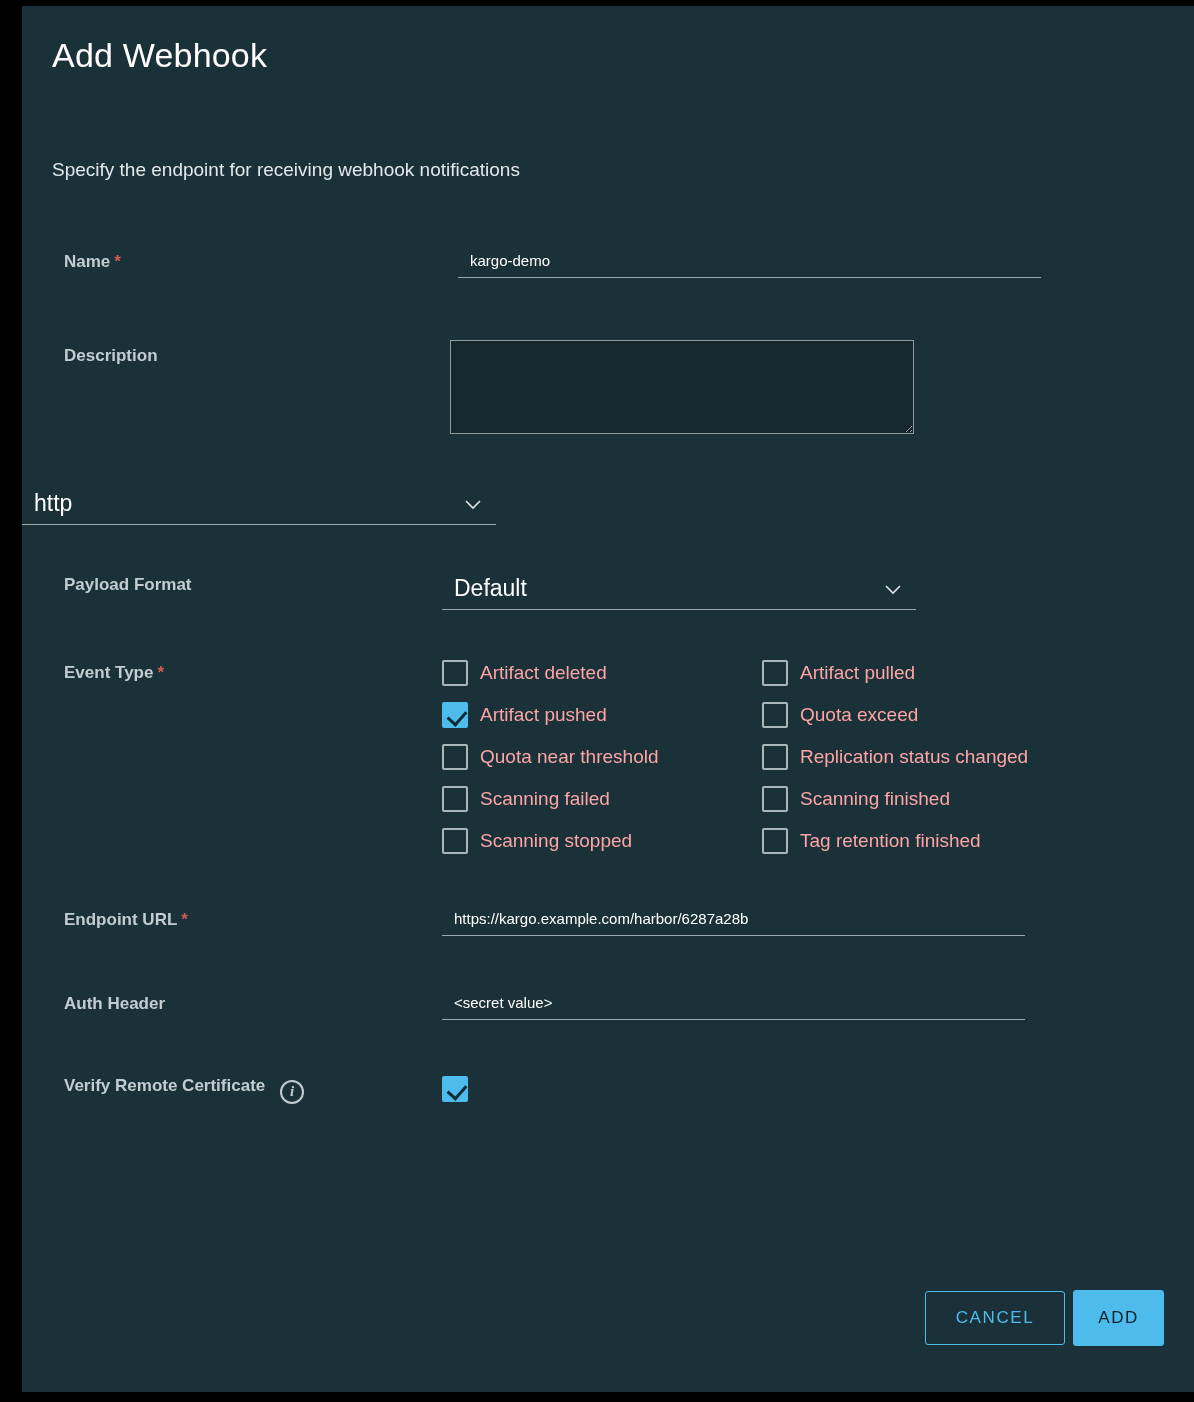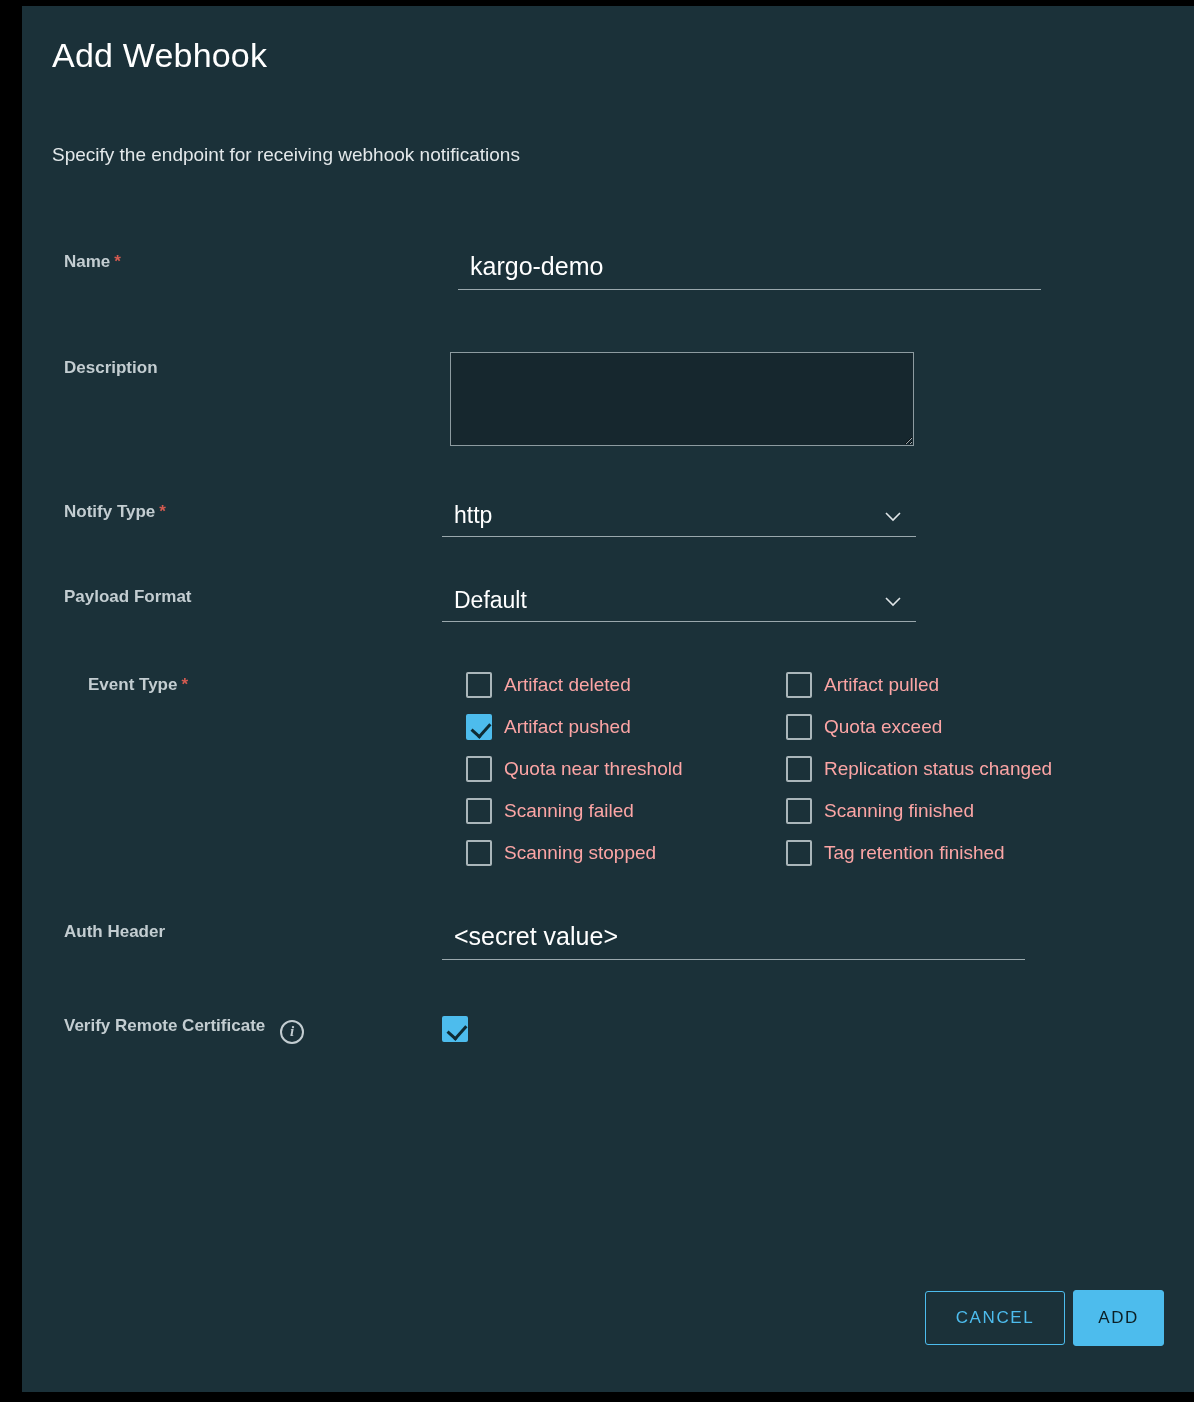--- a/index.html
+++ b/index.html
@@ -28,21 +28,21 @@
     left: 30px;
     top: 30px;
     font-size: 34px;
     font-weight: 300;
     color: #ffffff;
     letter-spacing: 0.2px;
   }
   .subtitle {
     position: absolute;
     left: 30px;
-    top: 138px;
+    top: 153px;
     font-size: 19px;
     font-weight: 400;
     color: #e3e8ea;
   }
   .form {
     position: absolute;
     left: 0;
     top: 246px;
     width: 100%;
   }
@@ -65,21 +65,21 @@
     margin-left: 4px;
   }
   .ctrl { flex: 1; }
 
   input.txt {
     background: transparent;
     border: none;
     border-bottom: 1px solid #9aa8ad;
     color: #ffffff;
     font-family: "Liberation Sans", sans-serif;
-    font-size: 25px;
+    font-size: 15px;
     font-weight: 400;
     padding: 0 0 8px 12px;
     outline: none;
     width: 583px;
     display: block;
   }
   textarea.ta {
     background: #16272e;
     border: 1px solid #8d9ba0;
     color: #ffffff;
@@ -223,23 +223,20 @@
     </div>
 
     <div class="row" style="margin-bottom: 56px; gap: 8px;">
       <div class="label" style="padding-top:6px;">Description</div>
       <div class="ctrl">
         <textarea class="ta" style=""></textarea>
       </div>
     </div>
 
     <div class="row" style="margin-bottom: 50px;">
-      <div class="label">
-        <span>Notify Type</span><span class="req">*</span>
-      </div>
       <div class="ctrl">
         <div class="selectwrap">
           <select class="sel">
             <option>http</option>
           </select>
           <span class="chev">
             <svg width="22" height="22" viewBox="0 0 22 22">
                 <polyline points="4,8 11,15 18,8" fill="none" stroke="#dfe5e7" stroke-width="1.6"></polyline>
               </svg>
           </span>
@@ -256,21 +253,21 @@
           </select>
           <span class="chev">
             <svg width="22" height="22" viewBox="0 0 22 22">
                 <polyline points="4,8 11,15 18,8" fill="none" stroke="#dfe5e7" stroke-width="1.6"></polyline>
               </svg>
           </span>
         </div>
       </div>
     </div>
 
-    <div class="row" style="margin-bottom: 56px; padding-left: 24px;">
+    <div class="row" style="margin-bottom: 56px;">
       <div class="label" style="padding-top:3px;">
         <span>Event Type</span><span class="req">*</span>
       </div>
       <div class="ctrl">
         <div class="cb-grid">
 
           <div class="cb-item">
             <span class="box"></span>
             <span class="cb-label">Artifact deleted</span>
           </div>
@@ -312,20 +309,28 @@
           </div>
           <div class="cb-item">
             <span class="box"></span>
             <span class="cb-label">Tag retention finished</span>
           </div>
 
         </div>
       </div>
     </div>
 
+    <div class="row" style="margin-bottom: 58px;">
+      <div class="label">
+        <span>Endpoint URL</span><span class="req">*</span>
+      </div>
+      <div class="ctrl">
+        <input class="txt" type="text" value="https://kargo.example.com/harbor/6287a28b" style="">
+      </div>
+    </div>
 
     <div class="row" style="margin-bottom: 56px;">
       <div class="label">Auth Header</div>
       <div class="ctrl">
         <input class="txt" type="text" value="&lt;secret value&gt;" style="">
       </div>
     </div>
 
     <div class="row">
       <div class="label">

